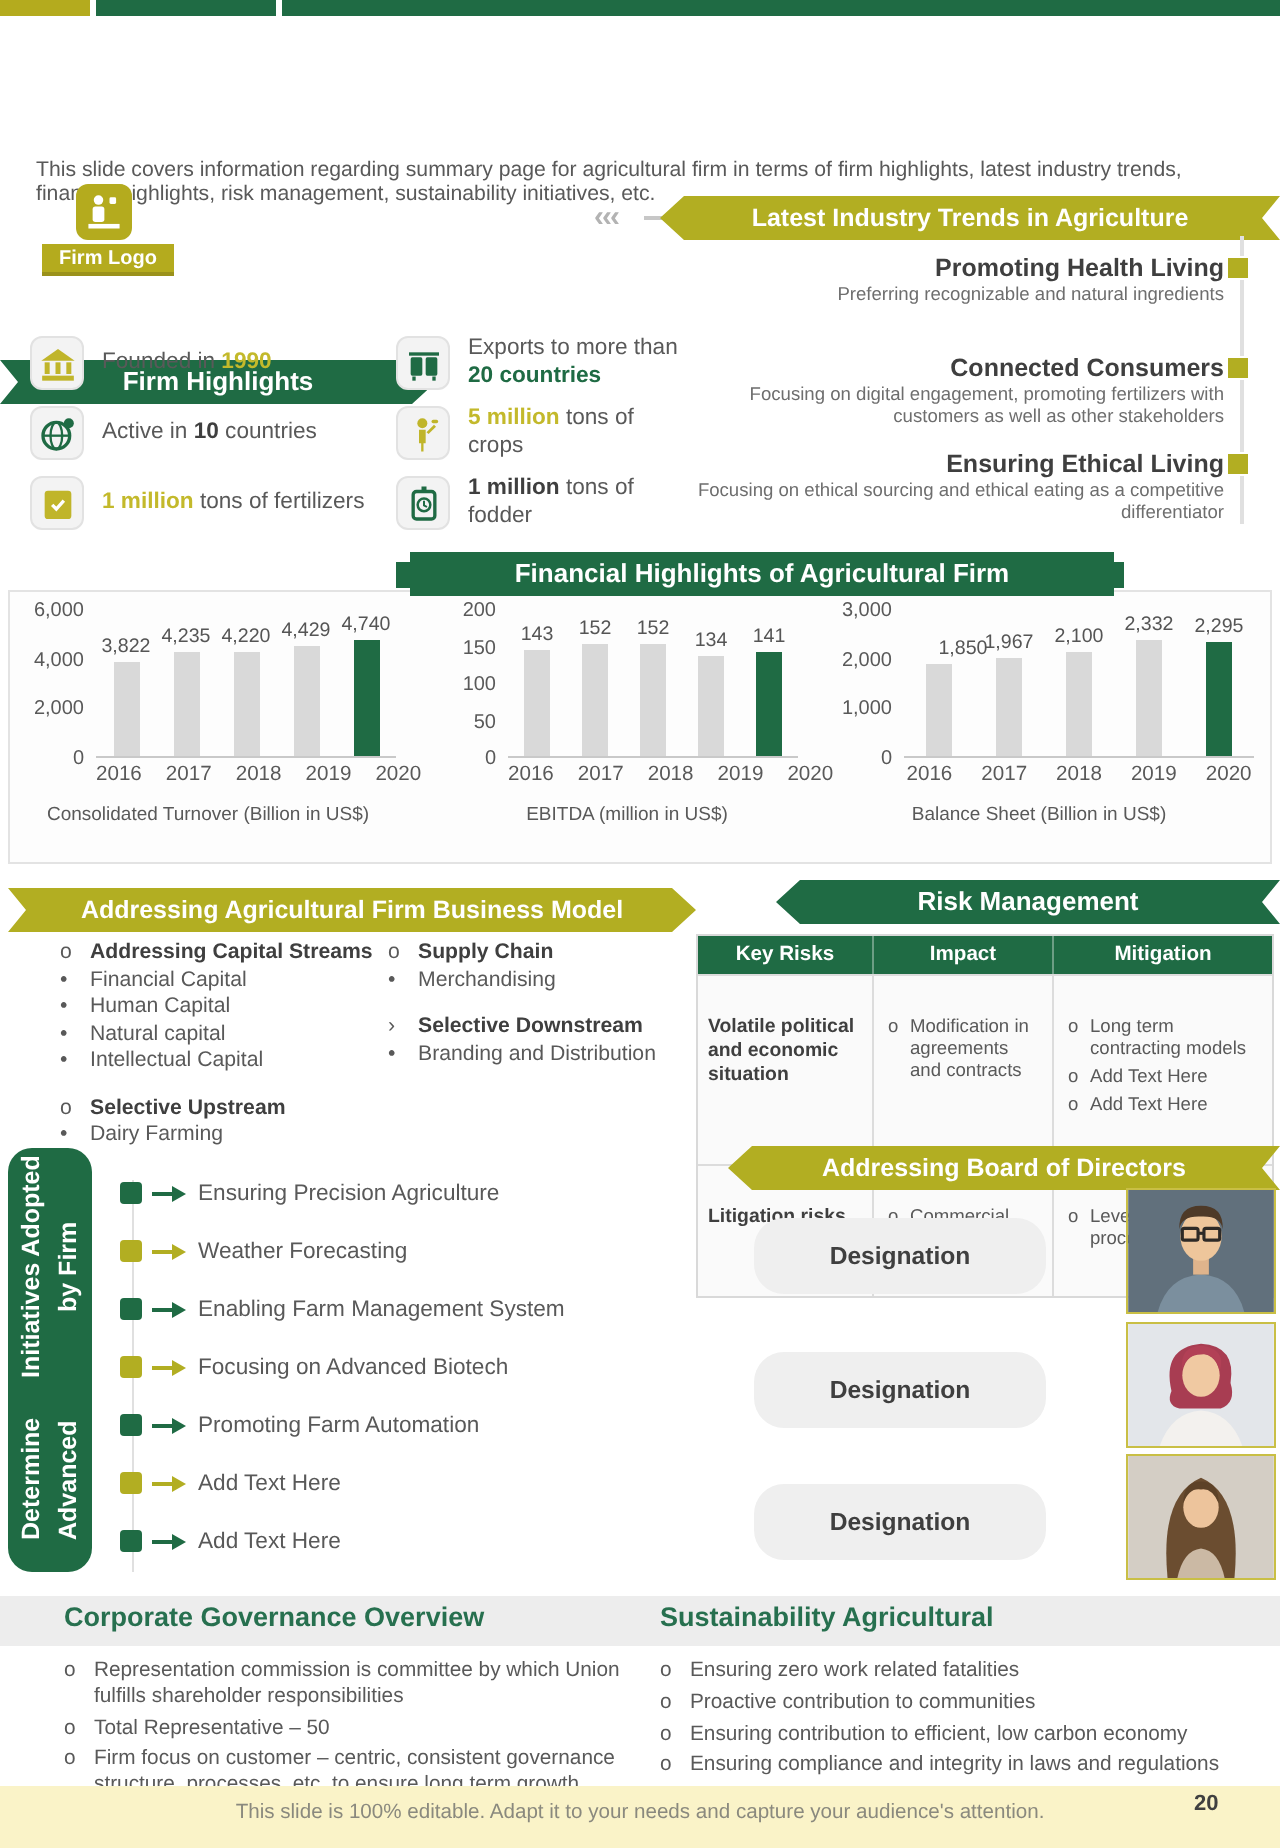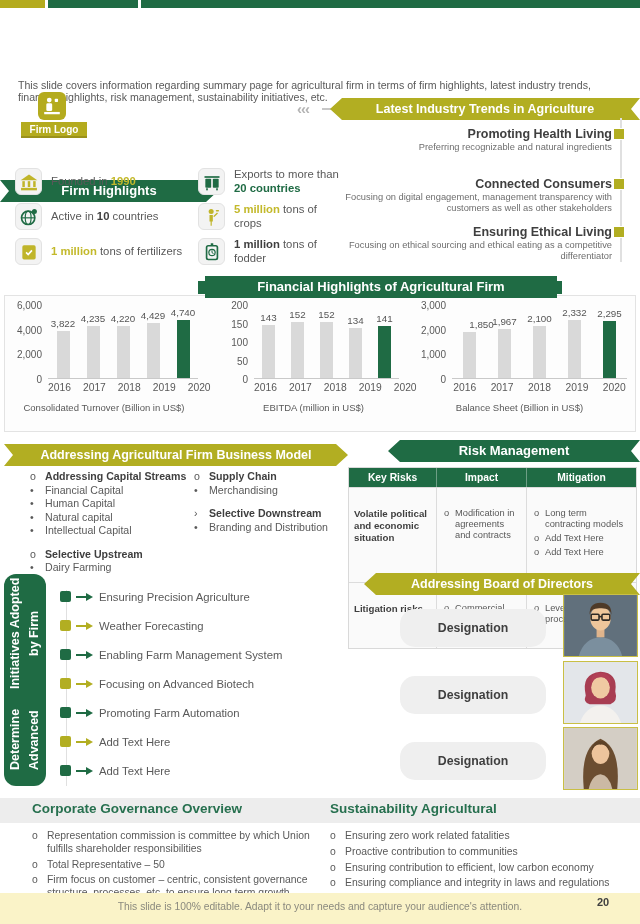--- a/index.html
+++ b/index.html
@@ -97,21 +97,21 @@
   #init-sidebar{left:4px;top:574px;width:42px;height:212px;background:#1f6b44;border-radius:12px;
     writing-mode:vertical-rl;transform:rotate(180deg);display:flex;align-items:center;justify-content:center;
     color:#fff;font-weight:bold;font-size:12.5px;line-height:1.5;text-align:center;}
   #init-line{left:66px;top:590px;width:1px;height:196px;background:#e0e0e0;}
   #init-list{left:60px;top:582px;width:330px;}
   .init-item{display:flex;align-items:center;height:29px;gap:5px;}
   .init-sq{width:11px;height:11px;border-radius:2px;flex:0 0 11px;}
   .init-text{font-size:11.3px;color:#595959;}
 
   
-  .pill{position:absolute;left:400px;width:146px;height:38px;border-radius:15px;background:#efefef;
+  .pill{position:absolute;left:377px;width:146px;height:38px;border-radius:15px;background:#efefef;
     display:flex;align-items:center;justify-content:center;font-weight:bold;font-size:12.3px;color:#3f3f3f;}
   .board-photo{position:absolute;left:563px;width:75px;height:63px;border:1px solid #c9bf45;overflow:hidden;}
   .board-photo svg{display:block;}
 
   
   #band{left:0;top:798px;width:640px;height:25px;background:#ededed;}
   .sec-title{position:absolute;top:801px;font-size:13.5px;font-weight:bold;color:#27704f;}
   #gov-title{left:32px;} #sus-title{left:330px;}
   .blist{position:absolute;top:830px;}
   #gov-list{left:30px;width:294px;}
@@ -241,21 +241,21 @@
   <div class="banner olive ribbon-l" id="trends-banner">Latest Industry Trends in Agriculture</div>
   <div class="abs" id="trend-line"></div>
   <div class="abs" id="trends-container">
       <div class="trend-item" style="top: 127px;">
         <div class="trend-title">Promoting Health Living</div>
         <div class="trend-desc">Preferring recognizable and natural ingredients</div>
       </div>
       <div class="trend-sq" style="top: 128px;"></div>
       <div class="trend-item" style="top: 177px;">
         <div class="trend-title">Connected Consumers</div>
-        <div class="trend-desc">Focusing on digital engagement, management transparency with customers as well as other stakeholders</div>
+        <div class="trend-desc">Focusing on digital engagement, promoting fertilizers with customers as well as other stakeholders</div>
       </div>
       <div class="trend-sq" style="top: 178px;"></div>
       <div class="trend-item" style="top: 225px;">
         <div class="trend-title">Ensuring Ethical Living</div>
         <div class="trend-desc">Focusing on ethical sourcing and ethical eating as a competitive differentiator</div>
       </div>
       <div class="trend-sq" style="top: 226px;"></div>
     </div>
 
   <div class="abs" id="fin-box"></div>

